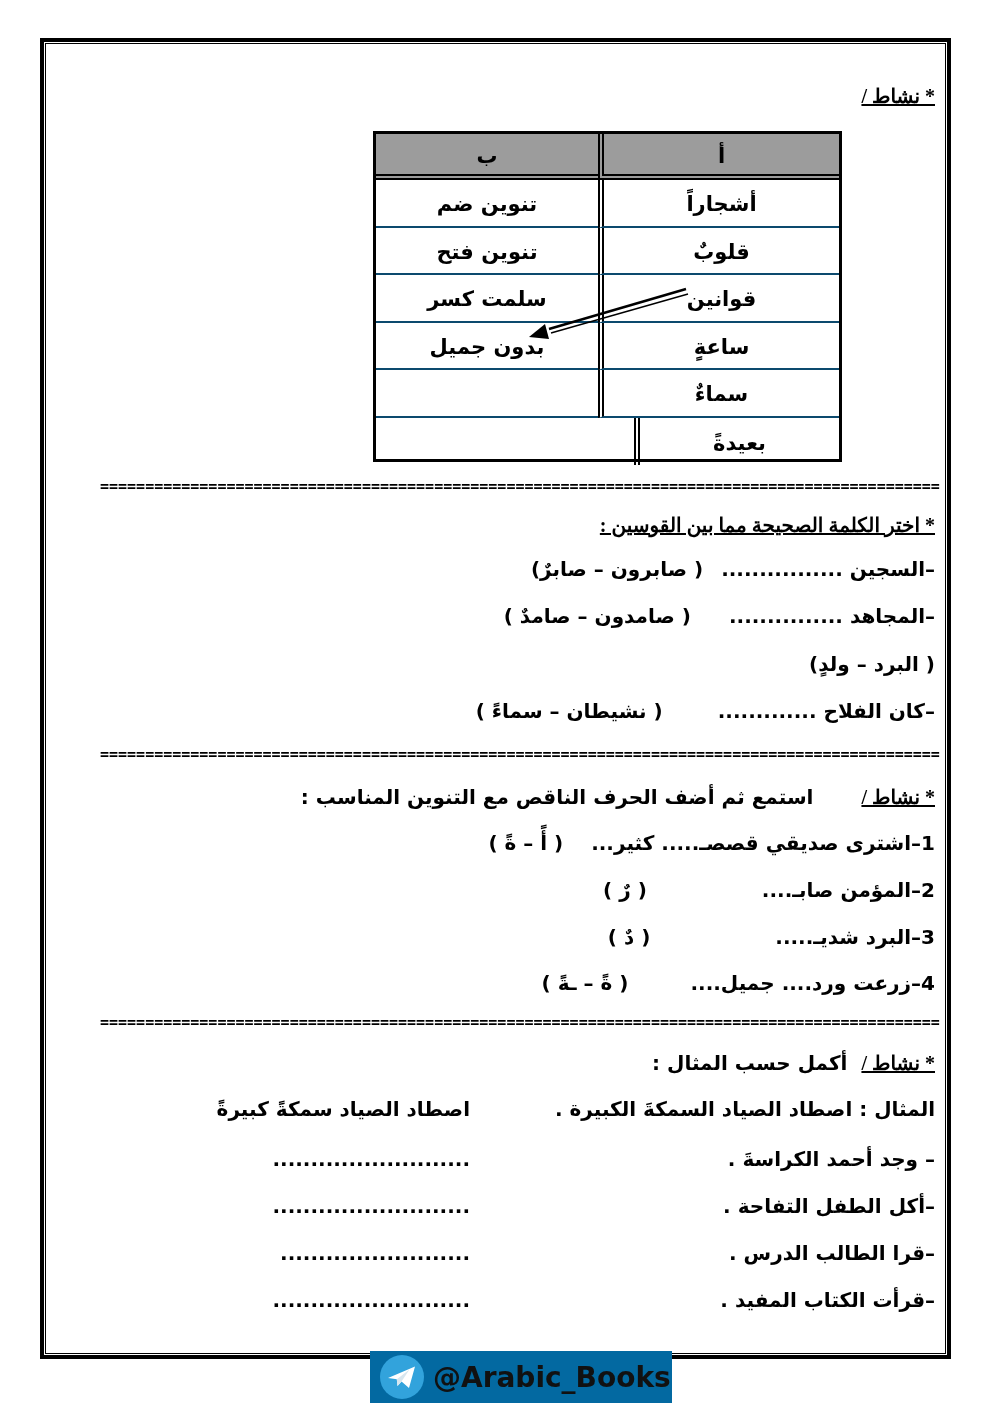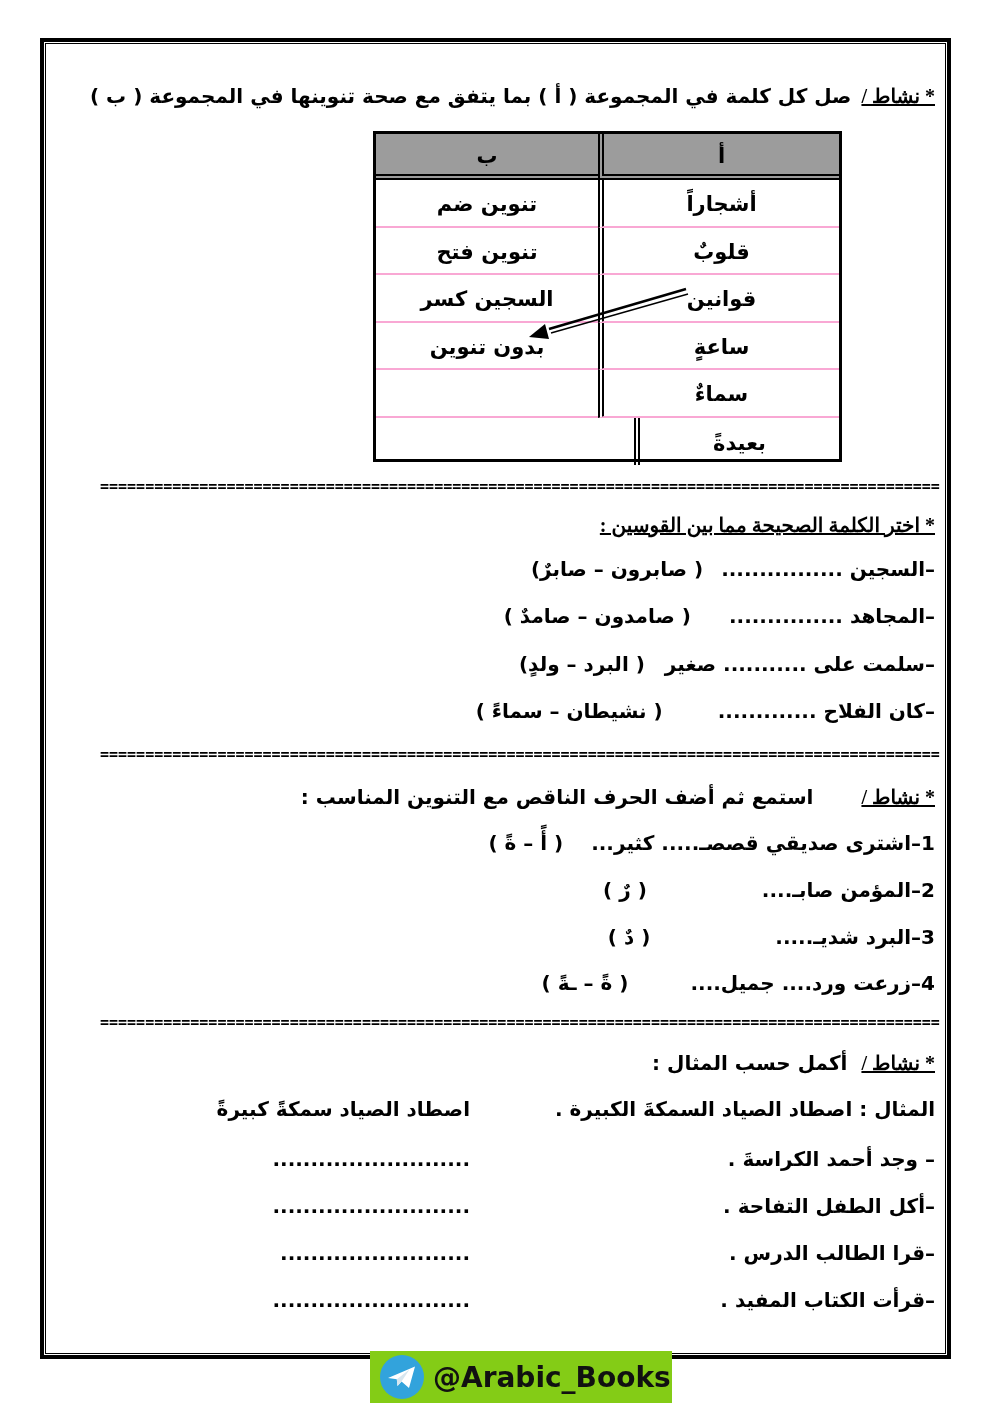--- a/index.html
+++ b/index.html
@@ -11,21 +11,21 @@
   .frame-inner{position:absolute;inset:1px;border:1px solid #000;}
   
   .title{position:absolute;top:84px;right:57px;direction:rtl;display:flex;gap:10px;
          font-size:20px;white-space:nowrap;align-items:baseline;}
   .ul{text-decoration:underline;font-family:Liberation Serif, serif;}
   
   .mtable{position:absolute;left:373px;top:131px;width:469px;height:331px;box-sizing:border-box;
           border:3px solid #000;direction:rtl;display:grid;
           grid-template-columns:241px 1fr;grid-template-rows:46px repeat(6,47.5px);
           font-size:21px;background:#fff;}
-  .cell{display:flex;align-items:center;justify-content:center;border-bottom:2px solid #f9a8d4;
+  .cell{display:flex;align-items:center;justify-content:center;border-bottom:2px solid #0c4a6e;
         line-height:1;padding-top:4px;}
   .col-a{border-left:6px double #000;}
   .th{background:#9c9c9c;border-bottom:6px double #000;}
   .last{border-bottom:none;margin-left:36px;}
   .arrow-svg{position:absolute;left:505px;top:272px;width:195px;height:78px;z-index:3;}
   
   .sep{position:absolute;left:100px;width:840px;height:20px;overflow:hidden;white-space:nowrap;
        font-family:"DejaVu Sans Mono",monospace;font-weight:bold;font-size:15px;letter-spacing:0;}
   .sep1{top:477px;} .sep2{top:745px;} .sep3{top:1013px;}
   
@@ -39,56 +39,55 @@
   .s2r1{top:557px;column-gap:18px;} .s2r2{top:604px;column-gap:38px;}
   .s2r3{top:652px;column-gap:20px;} .s2r4{top:699px;column-gap:55px;}
   .s3r1{top:831px;column-gap:28px;} .s3r2{top:878px;column-gap:115px;}
   .s3r3{top:925px;column-gap:125px;} .s3r4{top:971px;column-gap:62px;}
   
   .row4{position:absolute;right:57px;width:765px;direction:rtl;display:flex;
         justify-content:space-between;font-size:20px;white-space:nowrap;align-items:baseline;}
   .row4 .answer{width:300px;text-align:right;}
   .r4ex{top:1097px;} .r4a{top:1147px;} .r4b{top:1194px;} .r4c{top:1241px;} .r4d{top:1288px;}
   
-  .badge{position:absolute;left:370px;top:1351px;width:302px;height:52px;background:#84cc16;
+  .badge{position:absolute;left:370px;top:1351px;width:302px;height:52px;background:#0369a1;
          display:flex;align-items:center;gap:9px;padding-left:10px;box-sizing:border-box;
          z-index:6;cursor:pointer;}
   .tg-circle{width:44px;height:44px;border-radius:50%;background:#32a3dc;flex:0 0 auto;
              display:flex;align-items:center;justify-content:center;}
   .handle{font-size:28px;color:#111;font-weight:bold;direction:ltr;}
 </style>
 </head>
 <body>
 
 <div class="page">
 
   <div class="frame">
     <div class="frame-inner"></div>
   </div>
 
   <div class="title">
     <span class="ul">* نشاط /</span>
-    <span>صل كل كلمة في المجموعة ( أ ) بما يتفق مع صحة تنوينها في المجموعة ( ب )</span>
   </div>
 
   <div class="mtable">
     <div class="cell th col-a">أ</div>
     <div class="cell th col-b">ب</div>
 
     <div class="cell col-a">أشجاراً</div>
     <div class="cell col-b">تنوين ضم</div>
 
     <div class="cell col-a">قلوبٌ</div>
     <div class="cell col-b">تنوين فتح</div>
 
     <div class="cell col-a">قوانين</div>
-    <div class="cell col-b">السجين كسر</div>
+    <div class="cell col-b">سلمت كسر</div>
 
     <div class="cell col-a">ساعةٍ</div>
-    <div class="cell col-b">بدون تنوين</div>
+    <div class="cell col-b">بدون جميل</div>
 
     <div class="cell col-a">سماءٌ</div>
     <div class="cell col-b"></div>
 
     <div class="cell col-a last">بعيدةً</div>
     <div class="cell col-b last"></div>
   </div>
 
   <svg class="arrow-svg" viewBox="0 0 195 78" xmlns="http://www.w3.org/2000/svg">
     <path d="M181 17 L44 57" stroke="#000" stroke-width="2.5" fill="none"></path>
@@ -104,21 +103,20 @@
 
   <div class="line s2r1">
     <span>–السجين ................</span>
     <span>( صابرون – صابرٌ)</span>
   </div>
   <div class="line s2r2">
     <span>–المجاهد ...............</span>
     <span>( صامدون – صامدٌ )</span>
   </div>
   <div class="line s2r3">
-    <span>–سلمت على ........... صغير</span>
     <span>( البرد – ولدٍ)</span>
   </div>
   <div class="line s2r4">
     <span>–كان الفلاح .............</span>
     <span>( نشيطان – سماءً )</span>
   </div>
 
   <div class="heading h-listen">
     <span class="ul">* نشاط /</span>
     <span>استمع ثم أضف الحرف الناقص مع التنوين المناسب :</span>

